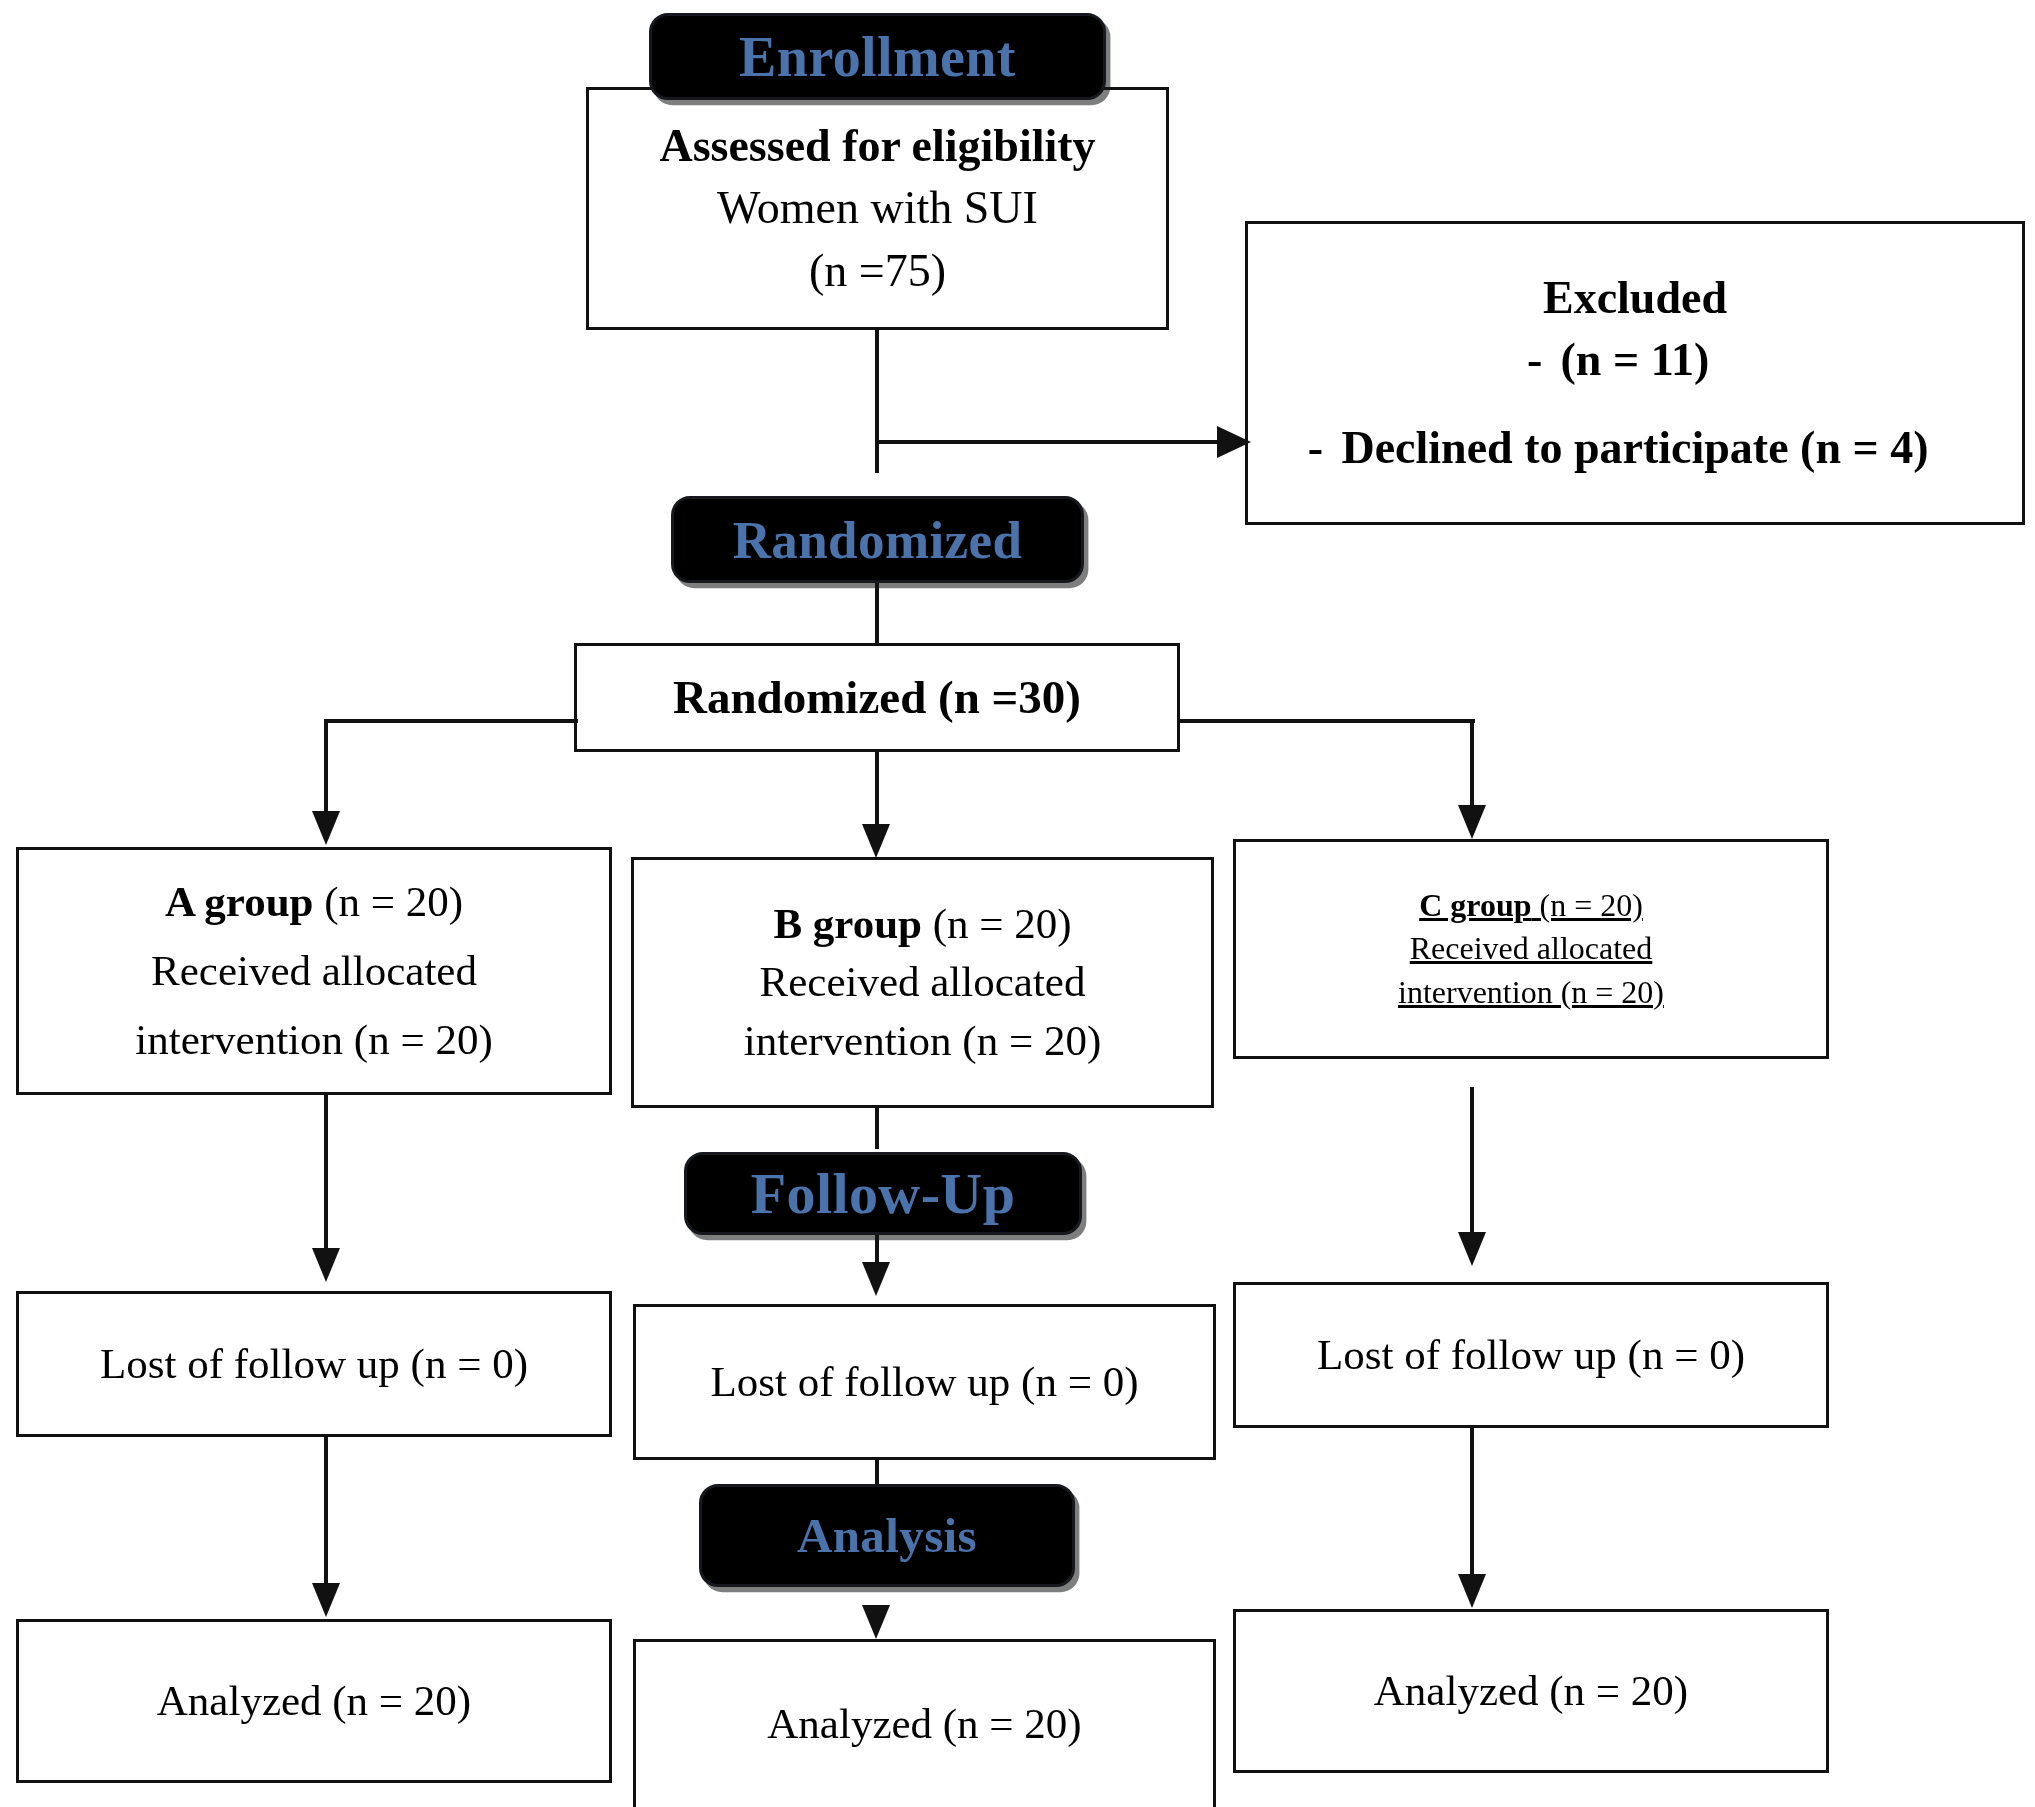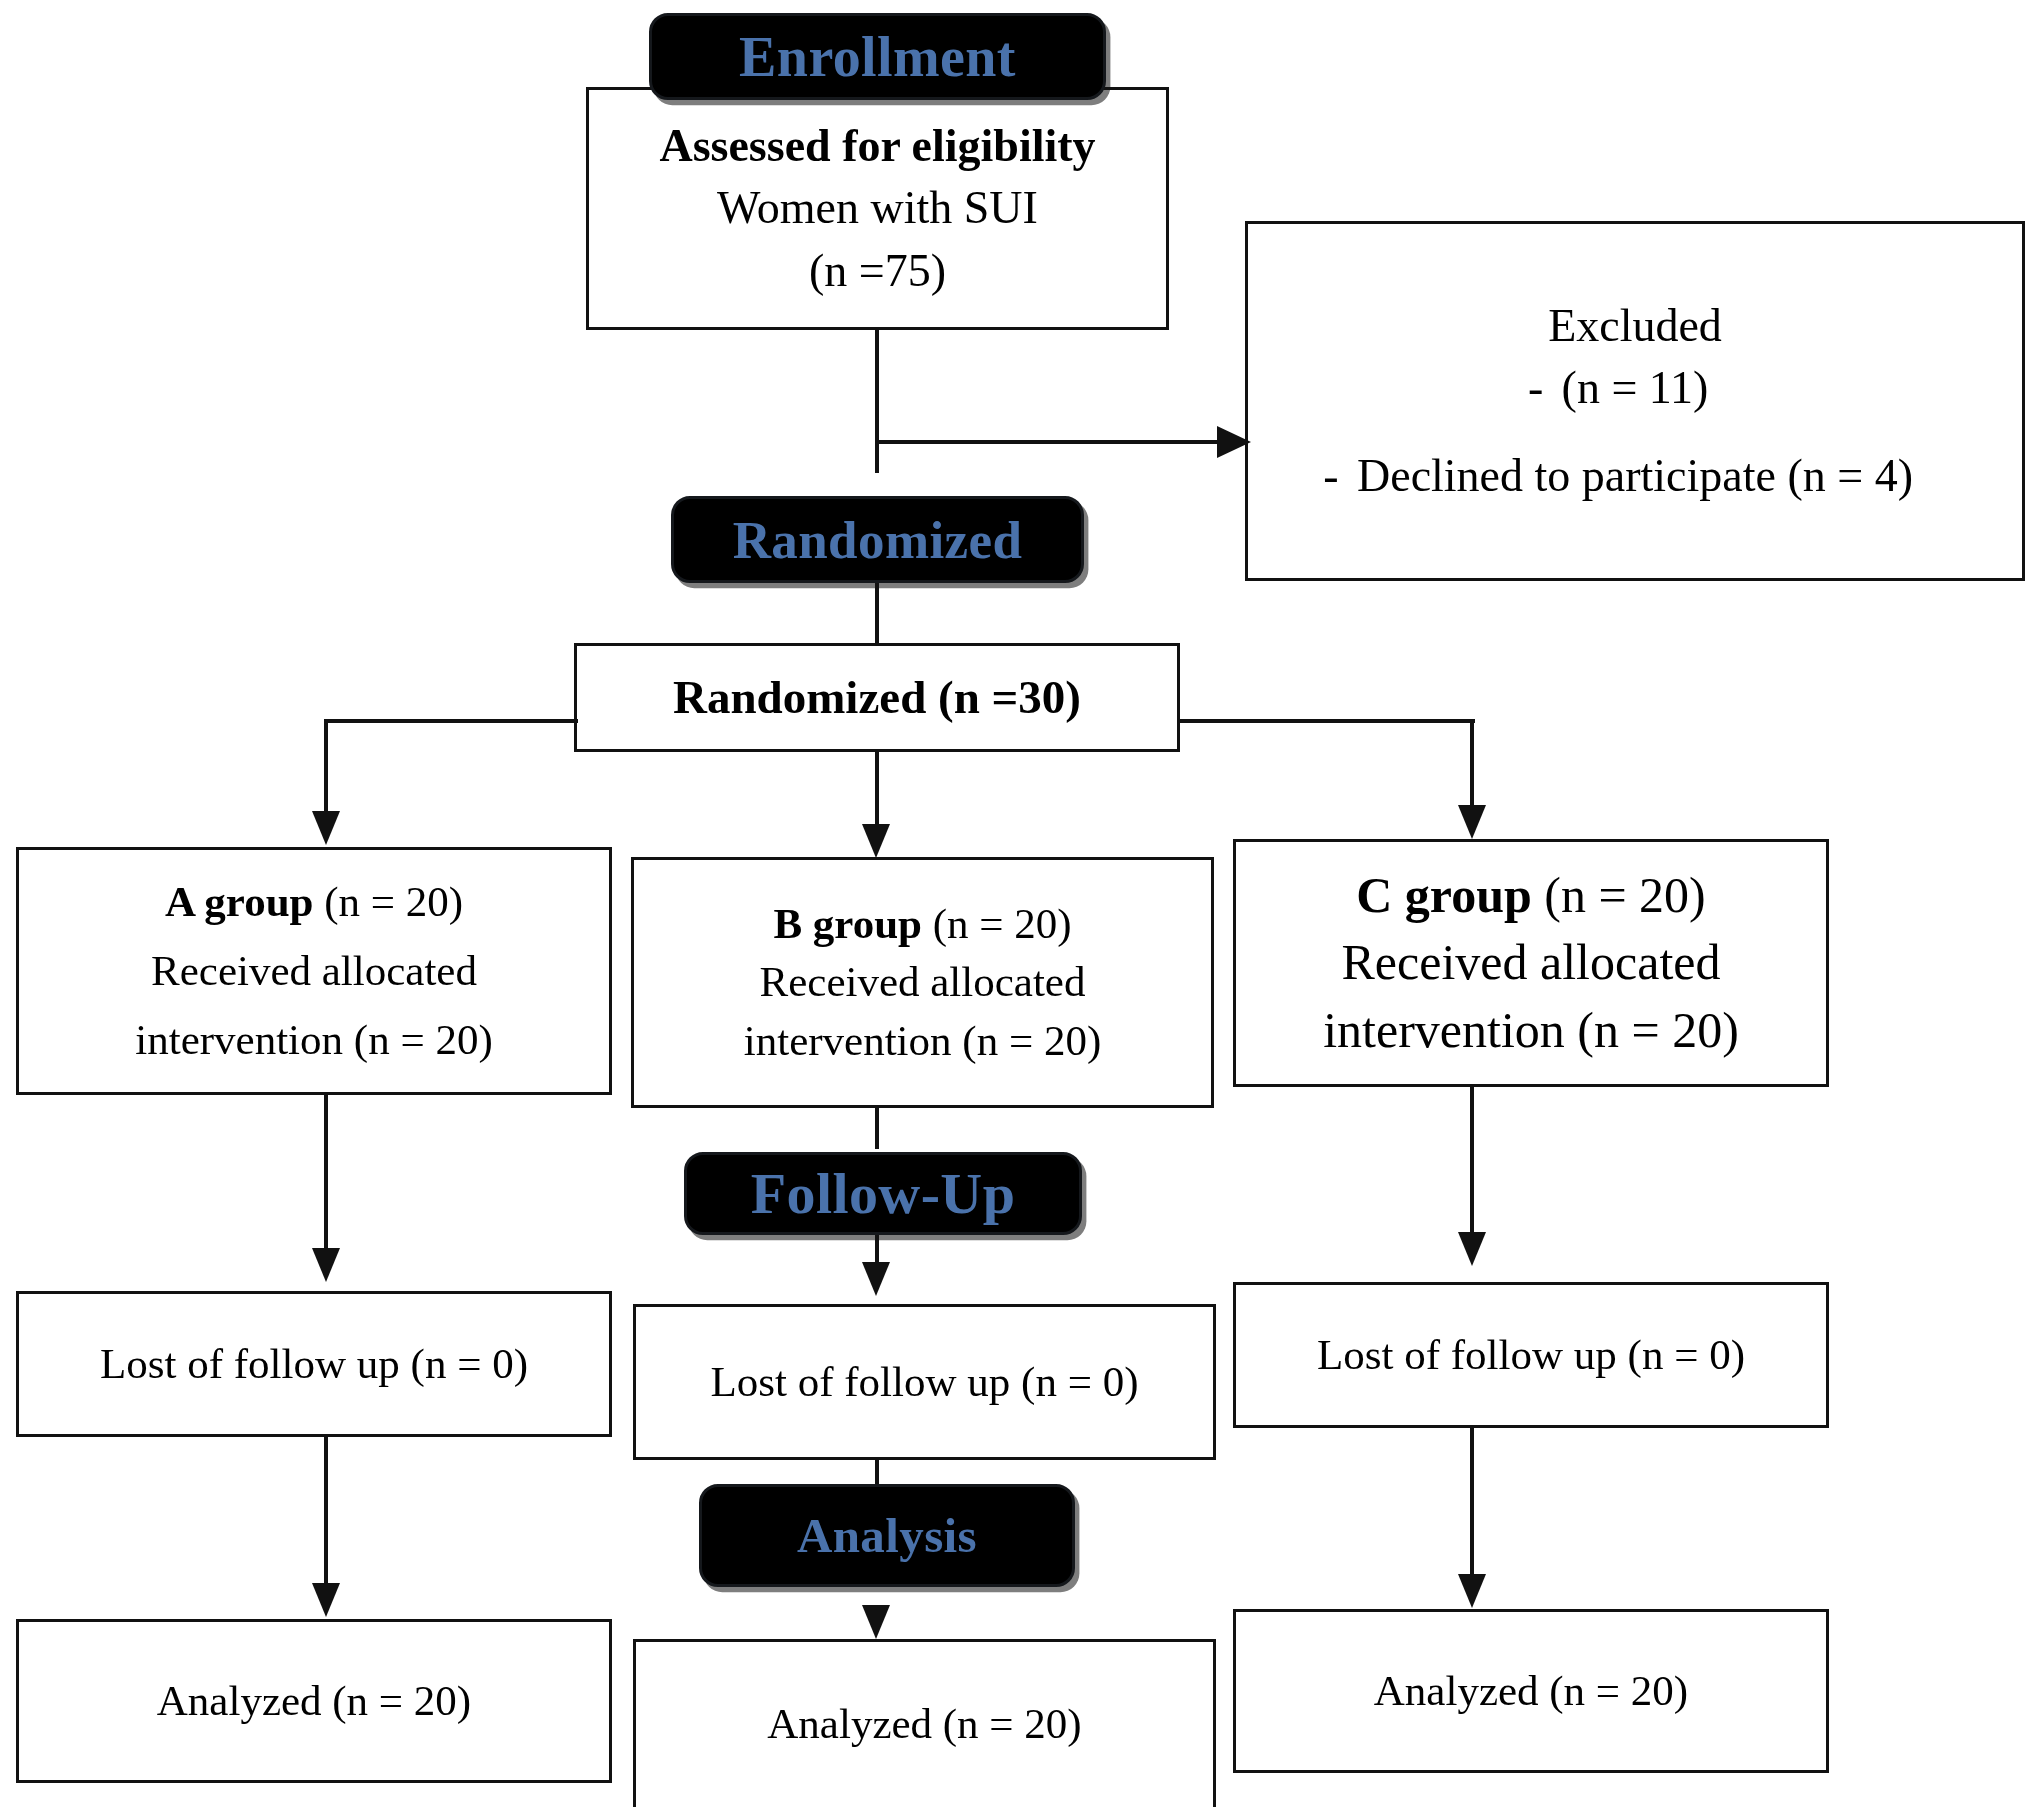--- a/index.html
+++ b/index.html
@@ -90,23 +90,24 @@
     font-size: 46px; border-top-color: #111111;
   }
   
   #enroll-mask {
     position: absolute;
     left: 653px; top: 80px; width: 448px; height: 22px;
     background: #ffffff; z-index: 35;
   }
 
   #excluded-box {
-    left: 1245px; top: 221px; width: 780px; height: 360px;
+    left: 1245px; top: 221px; width: 780px; height: 304px;
     font-size: 46px;
     justify-content: center;
+    font-weight: bold;
   }
   .bullet-row {
     display: flex;
     align-items: flex-start;
     width: 100%;
     justify-content: center;
   }
   .bullet-dash {
     width: 52px;
     text-align: center;
@@ -117,21 +118,21 @@
   
   #allocation-banner { left: 671px; top: 496px; width: 413px; height: 87px; font-size: 53px; }
   #randomized-box {
     left: 574px; top: 643px; width: 606px; height: 109px;
     font-size: 47px;
   }
 
   
   #group-a { left: 16px;   top: 847px; width: 596px; height: 248px; font-size: 43px; gap: 11px; }
   #group-b { left: 631px;  top: 857px; width: 583px; height: 251px; font-size: 43px; }
-  #group-c { left: 1233px; top: 839px; width: 596px; height: 248px; font-size: 50px; }
+  #group-c { left: 1233px; top: 839px; width: 596px; height: 220px; font-size: 32px; text-decoration: underline; }
 
   
   #followup-banner { left: 684px; top: 1152px; width: 398px; height: 83px; font-size: 58px; }
   #lost-a { left: 16px;   top: 1291px; width: 596px; height: 146px; font-size: 43px; }
   #lost-b { left: 633px;  top: 1304px; width: 583px; height: 156px; font-size: 43px; }
   #lost-c { left: 1233px; top: 1282px; width: 596px; height: 146px; font-size: 43px; }
 
   
   #analysis-banner { left: 699px; top: 1484px; width: 376px; height: 103px; font-size: 49px; }
   #analyzed-a { left: 16px;   top: 1619px; width: 596px; height: 164px; font-size: 43px; }

